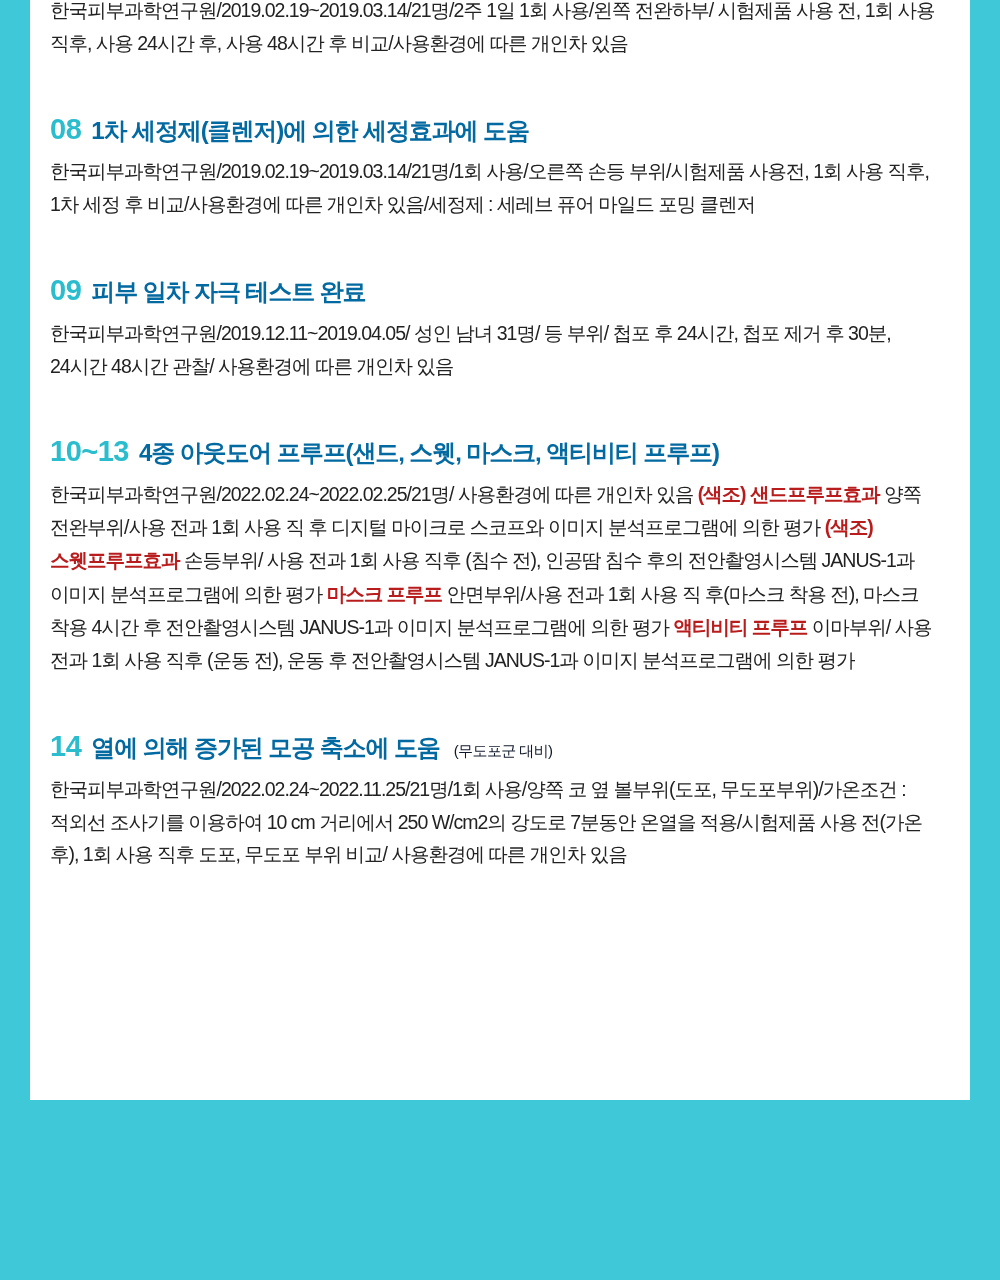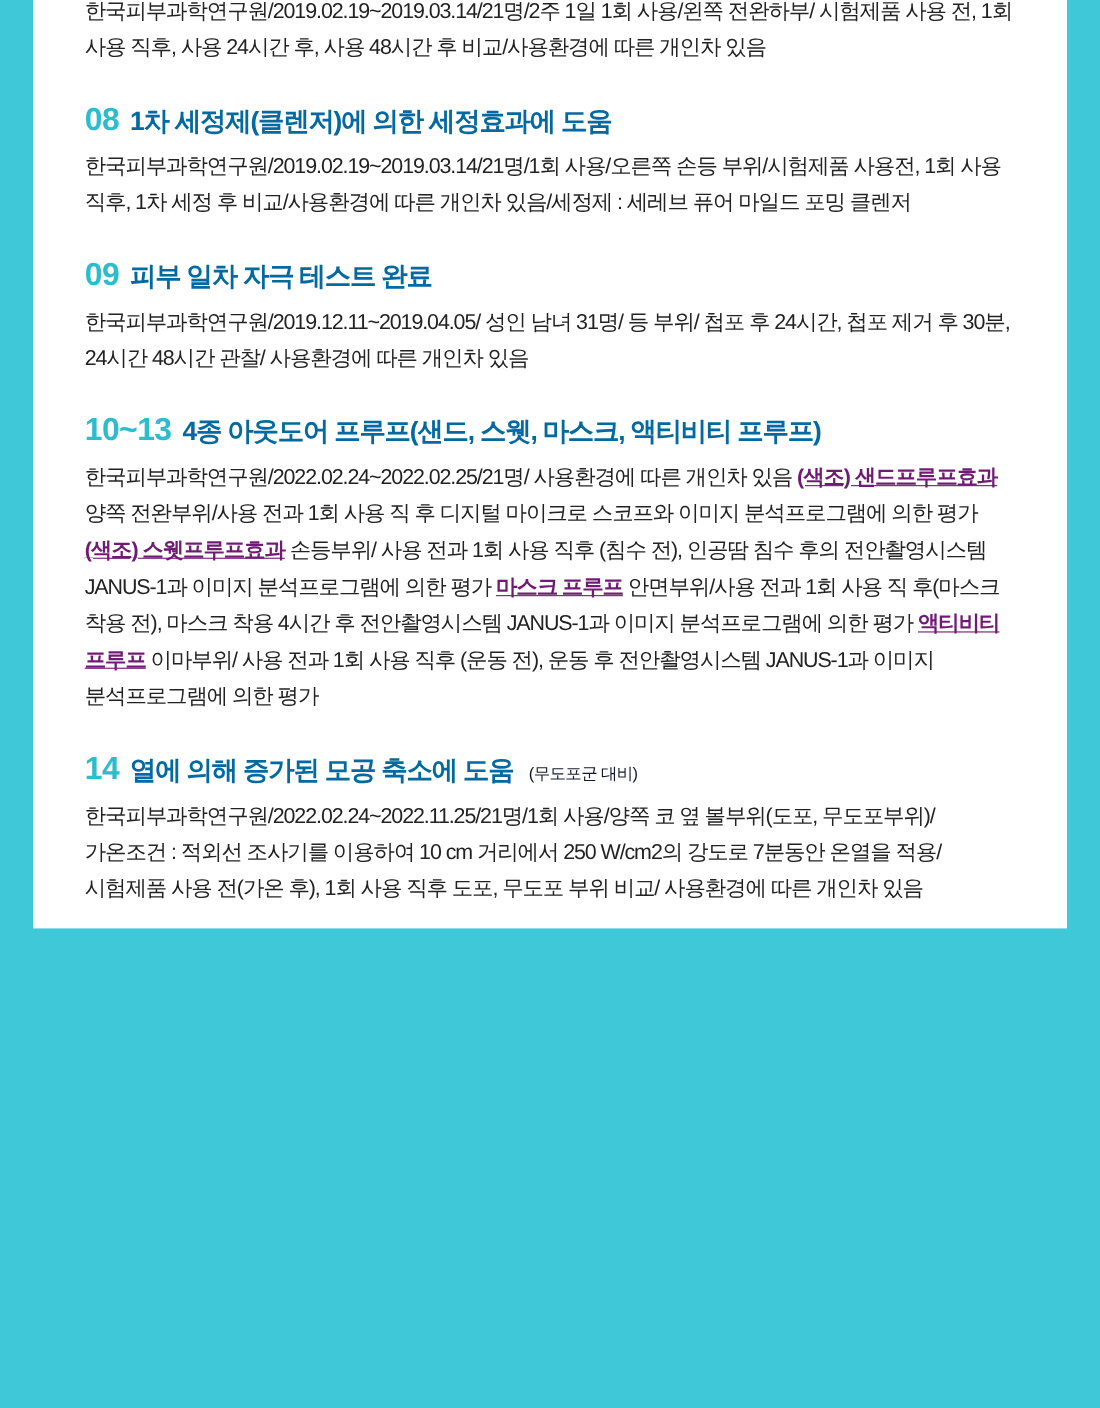--- a/index.html
+++ b/index.html
@@ -17,43 +17,44 @@
     position: relative;
     width: 1000px;
     height: 1280px;
     background: #3fc8d7;
   }
   .card {
     position: absolute;
     left: 30px;
     top: 0;
     width: 940px;
-    height: 844px;
+    height: 1100px;
     background: #ffffff;
     box-sizing: border-box;
-    padding: 0 47px;
+    padding: 0 20px;
     overflow: hidden;
   }
   .entry {
     margin-bottom: 0;
   }
   .head {
     display: flex;
     align-items: baseline;
     gap: 10px;
     margin-top: 34px;
     margin-bottom: 10px;
   }
   .num {
     font-size: 29px;
     font-weight: bold;
     color: #2bbccd;
     letter-spacing: -0.5px;
     line-height: 1.1;
     white-space: nowrap;
+    margin-top: 20px;
   }
   .title {
     font-size: 24px;
     font-weight: bold;
     color: #0369a1;
     letter-spacing: -1.1px;
     line-height: 1.2;
   }
   .title-note {
     font-size: 15px;
@@ -64,22 +65,21 @@
   }
   .body-text {
     font-size: 19.5px;
     color: #222222;
     letter-spacing: -1.0px;
     line-height: 1.68;
     word-break: keep-all;
   }
   .body-text b {
     font-weight: bold;
-    color: #701a75;
-    text-decoration: underline;
+    color: #b91c1c;
   }
   .top-partial {
     padding-top: 0;
     margin-top: 0;
   }
   .top-partial .body-text {
     margin-top: -6px;
   }
   .entry-10 .body-text { line-height: 1.70; }
   .spacer-bottom { height: 40px; }

